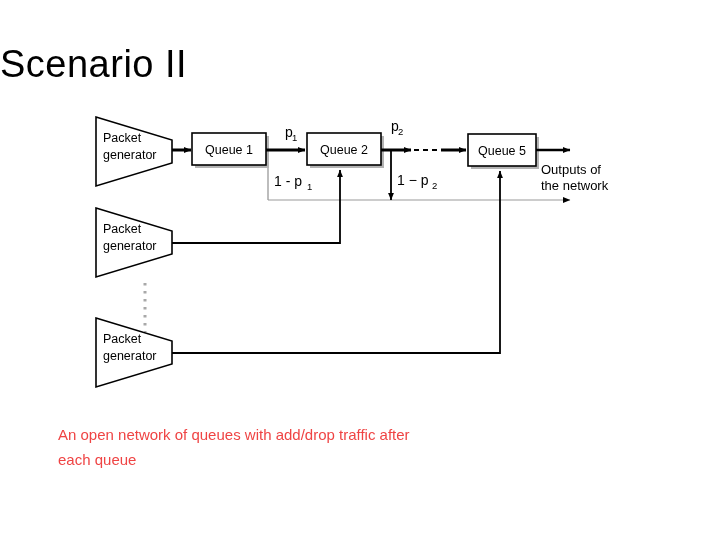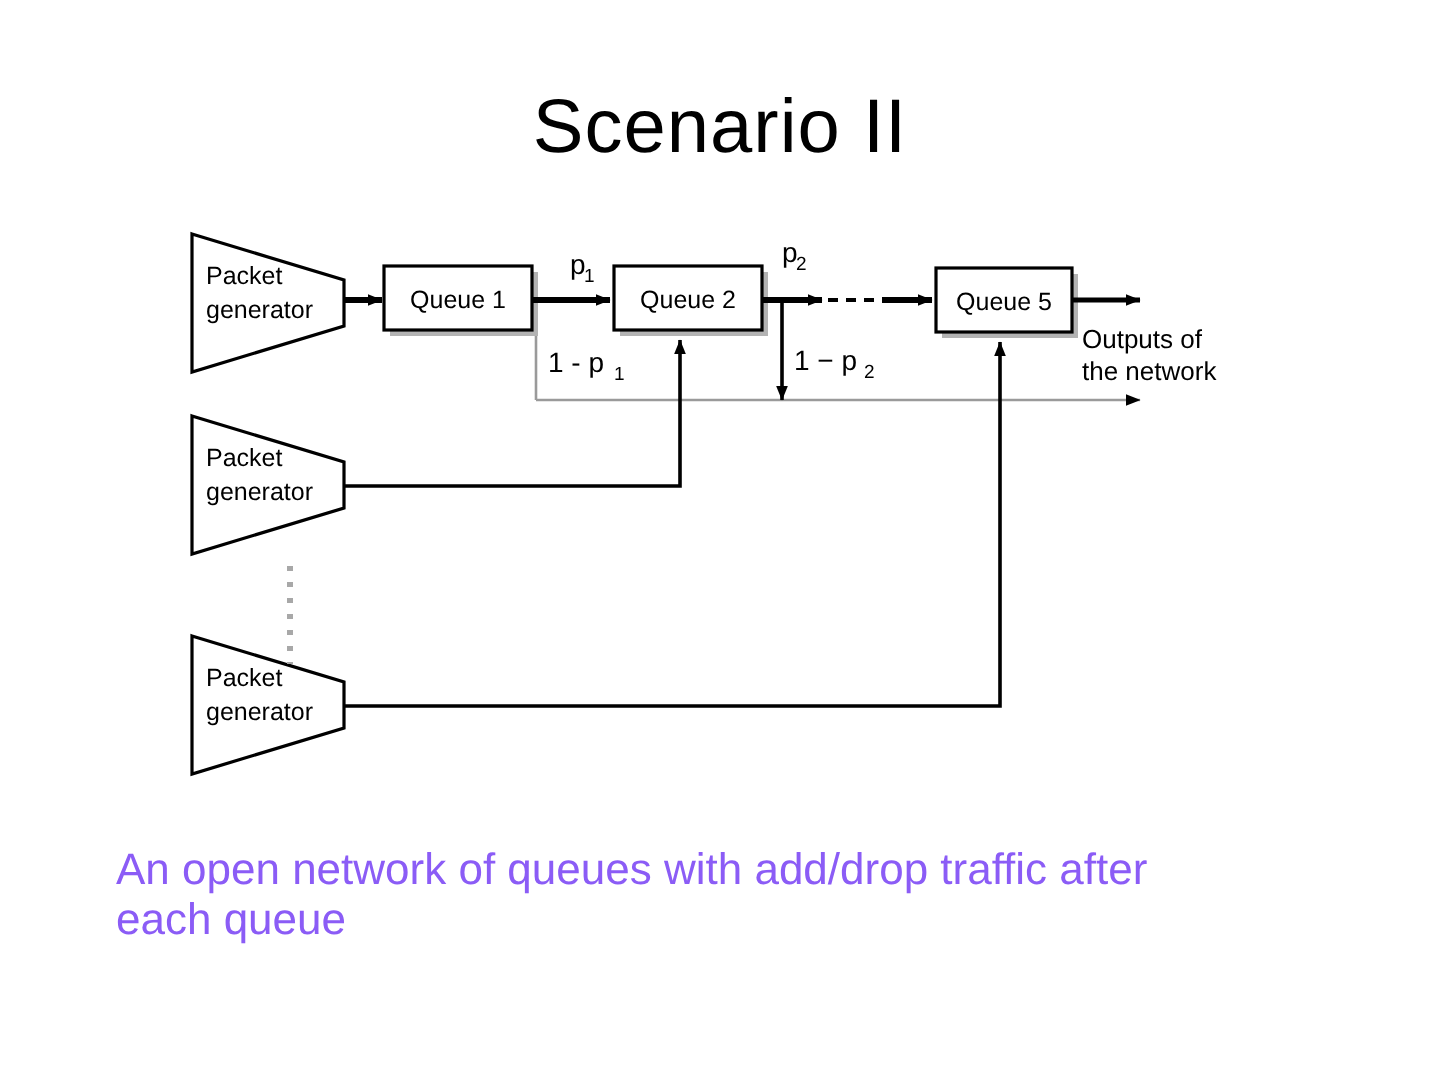--- a/index.html
+++ b/index.html
@@ -19,35 +19,35 @@
     position: absolute;
     left: 0; top: 0;
     width: 720px;
     height: 540px;
   }
   .title {
     position: absolute;
     left: 0;
     top: 44px;
     width: 720px;
-    text-align: center;
+    text-align: left;
     font-size: 38px;
     font-weight: 400;
     letter-spacing: 0.5px;
     color: #000;
     line-height: 1.1;
   }
   .caption {
     position: absolute;
     left: 58px;
     top: 422px;
     width: 590px;
-    font-size: 22px;
+    font-size: 15px;
     line-height: 25px;
-    color: #8b5cf6;
+    color: #ef4444;
     white-space: pre-line;
   }
   #diagram {
     position: absolute;
     left: 0;
     top: 0;
     width: 720px;
     height: 540px;
   }
   .svg-label {

